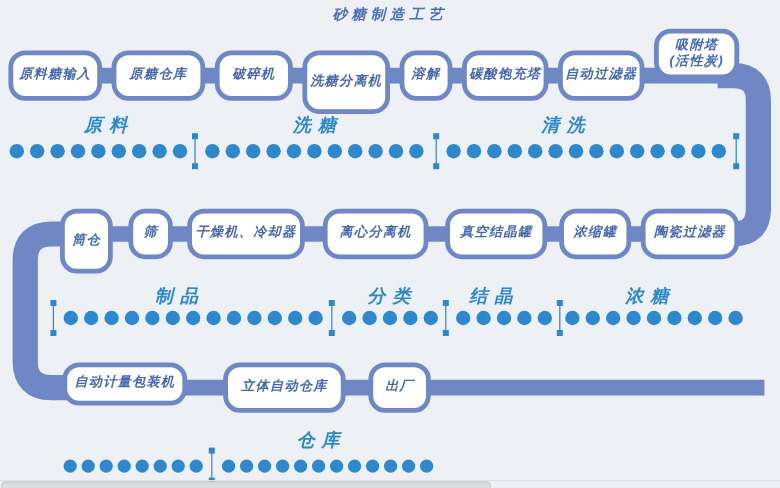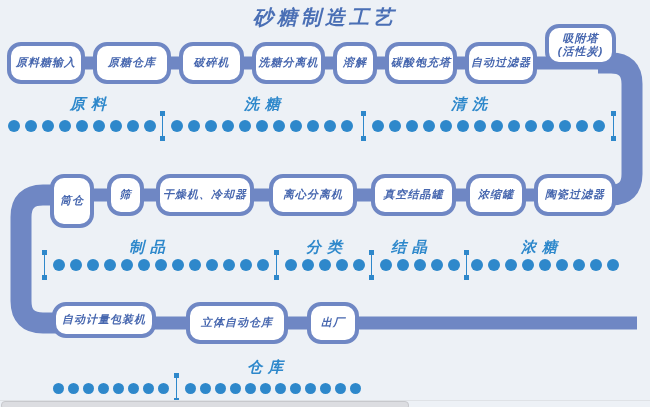--- a/index.html
+++ b/index.html
@@ -21,21 +21,21 @@
        color:var(--dot);font-weight:bold;font-style:italic;font-size:15px;
        letter-spacing:6px;white-space:nowrap;}
   .dotseg{position:absolute;z-index:2;display:flex;}
   .dot{border-radius:50%;background:var(--dot);flex:0 0 auto;}
   .divider{position:absolute;z-index:3;width:1px;background:var(--dot);}
   .divider::before,.divider::after{content:"";position:absolute;left:-2px;
        width:5px;height:5px;background:var(--dot);}
   .divider::before{top:-2px;}
   .divider::after{bottom:-2px;}
   #title{position:absolute;left:0;top:4px;width:100%;text-align:center;z-index:2;
-       color:var(--title);font-weight:bold;font-style:italic;font-size:20px;letter-spacing:4px;}
+       color:var(--title);font-weight:bold;font-style:italic;font-size:12px;letter-spacing:4px;}
   #hairline{position:absolute;left:0;top:400px;width:650px;height:1px;background:var(--hair);z-index:4;}
   #scroll-thumb{position:absolute;left:1px;top:401px;width:408px;height:9px;z-index:5;
        background:var(--sb);border:1px solid var(--sbBorder);border-radius:4px;box-sizing:border-box;}
 </style>
 </head>
 <body>
 
 <div id="stage">
   <div id="title">砂糖制造工艺</div>
 
@@ -44,21 +44,21 @@
     <path class="pipe" stroke-width="21" d="M54 195 H43 Q21 195 21 217 V301 Q21 323 43 323 H60"></path>
     <path class="pipe" stroke-width="13" d="M10 63 H616"></path>
     <path class="pipe" stroke-width="13" d="M52 195 H616"></path>
     <path class="pipe" stroke-width="13" d="M67 323 H637"></path>
   </svg>
 
   <div id="nodes">
       <div class="box" style="left: 7px; top: 42px; width: 78px; height: 42px;">原料糖输入</div>
       <div class="box" style="left: 93px; top: 42px; width: 78px; height: 42px;">原糖仓库</div>
       <div class="box" style="left: 179px; top: 42px; width: 65px; height: 42px;">破碎机</div>
-      <div class="box" style="left: 252px; top: 42px; width: 73px; height: 42px;">洗糖分离机</div>
+      <div class="box" style="left: 252px; top: 42px; width: 73px; height: 53px;">洗糖分离机</div>
       <div class="box" style="left: 333px; top: 42px; width: 44px; height: 42px;">溶解</div>
       <div class="box" style="left: 385px; top: 42px; width: 72px; height: 42px;">碳酸饱充塔</div>
       <div class="box" style="left: 465px; top: 42px; width: 72px; height: 42px;">自动过滤器</div>
       <div class="box" style="left: 545px; top: 24px; width: 71px; height: 42px;">吸附塔
 (活性炭)</div>
       <div class="box" style="left: 50px; top: 174px; width: 44px; height: 54px;">筒仓</div>
       <div class="box" style="left: 107px; top: 174px; width: 37px; height: 42px;">筛</div>
       <div class="box" style="left: 156px; top: 174px; width: 98px; height: 42px;">干燥机、冷却器</div>
       <div class="box" style="left: 269px; top: 174px; width: 88px; height: 42px;">离心分离机</div>
       <div class="box" style="left: 371px; top: 174px; width: 85px; height: 42px;">真空结晶罐</div>

